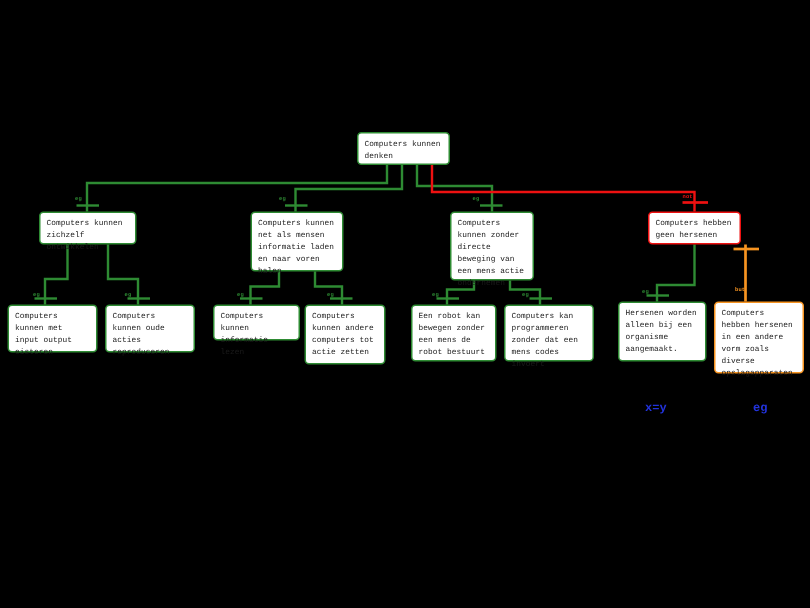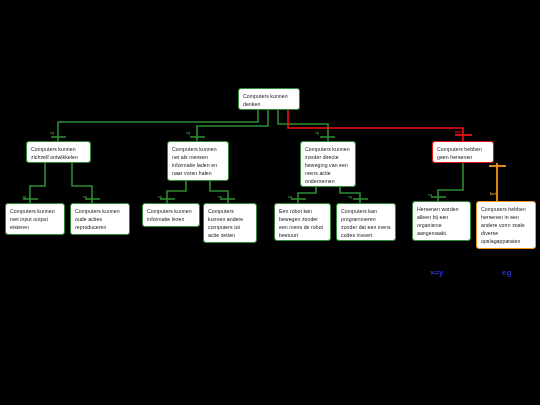--- a/index.html
+++ b/index.html
@@ -6,21 +6,21 @@
     margin: 0;
     padding: 0;
     background: #000000;
   }
   #canvas {
     position: relative;
     width: 540px;
     height: 405px;
     background: #000000;
     overflow: hidden;
-    font-family: Liberation Sans, sans-serif;
+    font-family: Liberation Mono, monospace;
   }
   #edges {
     position: absolute;
     left: 0;
     top: 0;
     width: 540px;
     height: 405px;
     pointer-events: none;
   }
   .node {

